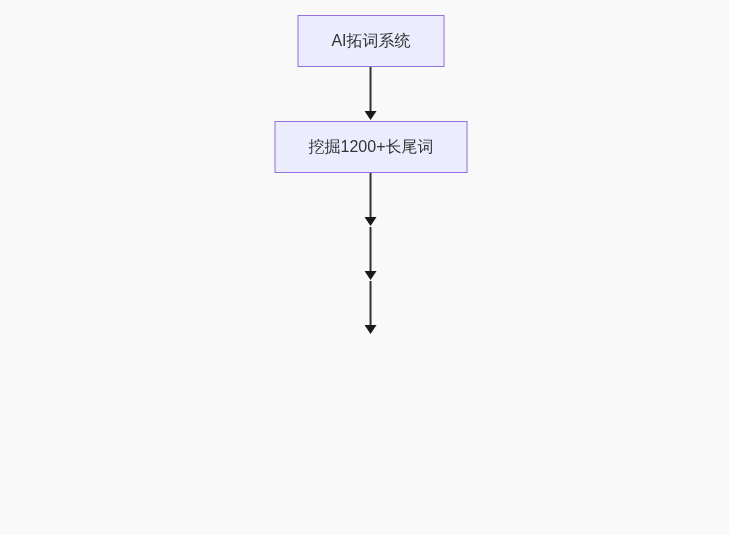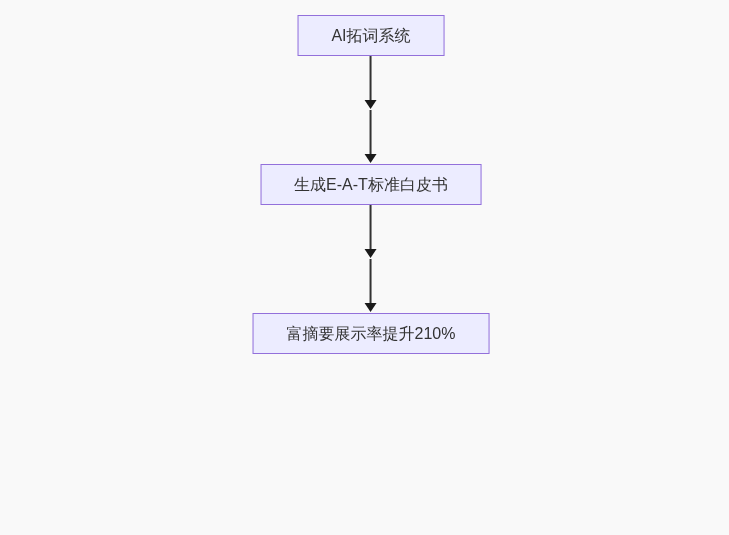--- a/index.html
+++ b/index.html
@@ -18,21 +18,21 @@
     position: absolute;
     left: 371px;
     top: 15px;
     transform: translateX(-50%);
     display: flex;
     flex-direction: column;
     align-items: center;
   }
   .flow-node {
     box-sizing: border-box;
-    height: 41px;
+    height: 52px;
     padding: 0 33px;
     background: #ECECFF;
     border: 1px solid #9370DB;
     color: #333333;
     font-size: 16px;
     display: flex;
     align-items: center;
     justify-content: center;
     white-space: nowrap;
     line-height: 1;
@@ -64,38 +64,35 @@
 
   <div class="flow-node">
     <span>AI拓词系统</span>
   </div>
 
   <div class="flow-arrow">
     <div class="shaft"></div>
     <div class="head"></div>
   </div>
 
-
-  <div class="flow-arrow">
-    <div class="shaft"></div>
-    <div class="head"></div>
-  </div>
-
   <div class="flow-node">
-    <span>生成E-A-T标准白皮书</span>
+    <span>挖掘1200+长尾词</span>
   </div>
 
   <div class="flow-arrow">
     <div class="shaft"></div>
     <div class="head"></div>
   </div>
 
 
   <div class="flow-arrow">
     <div class="shaft"></div>
     <div class="head"></div>
   </div>
 
-  <div class="flow-node">
-    <span>富摘要展示率提升210%</span>
+
+  <div class="flow-arrow">
+    <div class="shaft"></div>
+    <div class="head"></div>
   </div>
+
 
 </div>
 
 </body></html>

